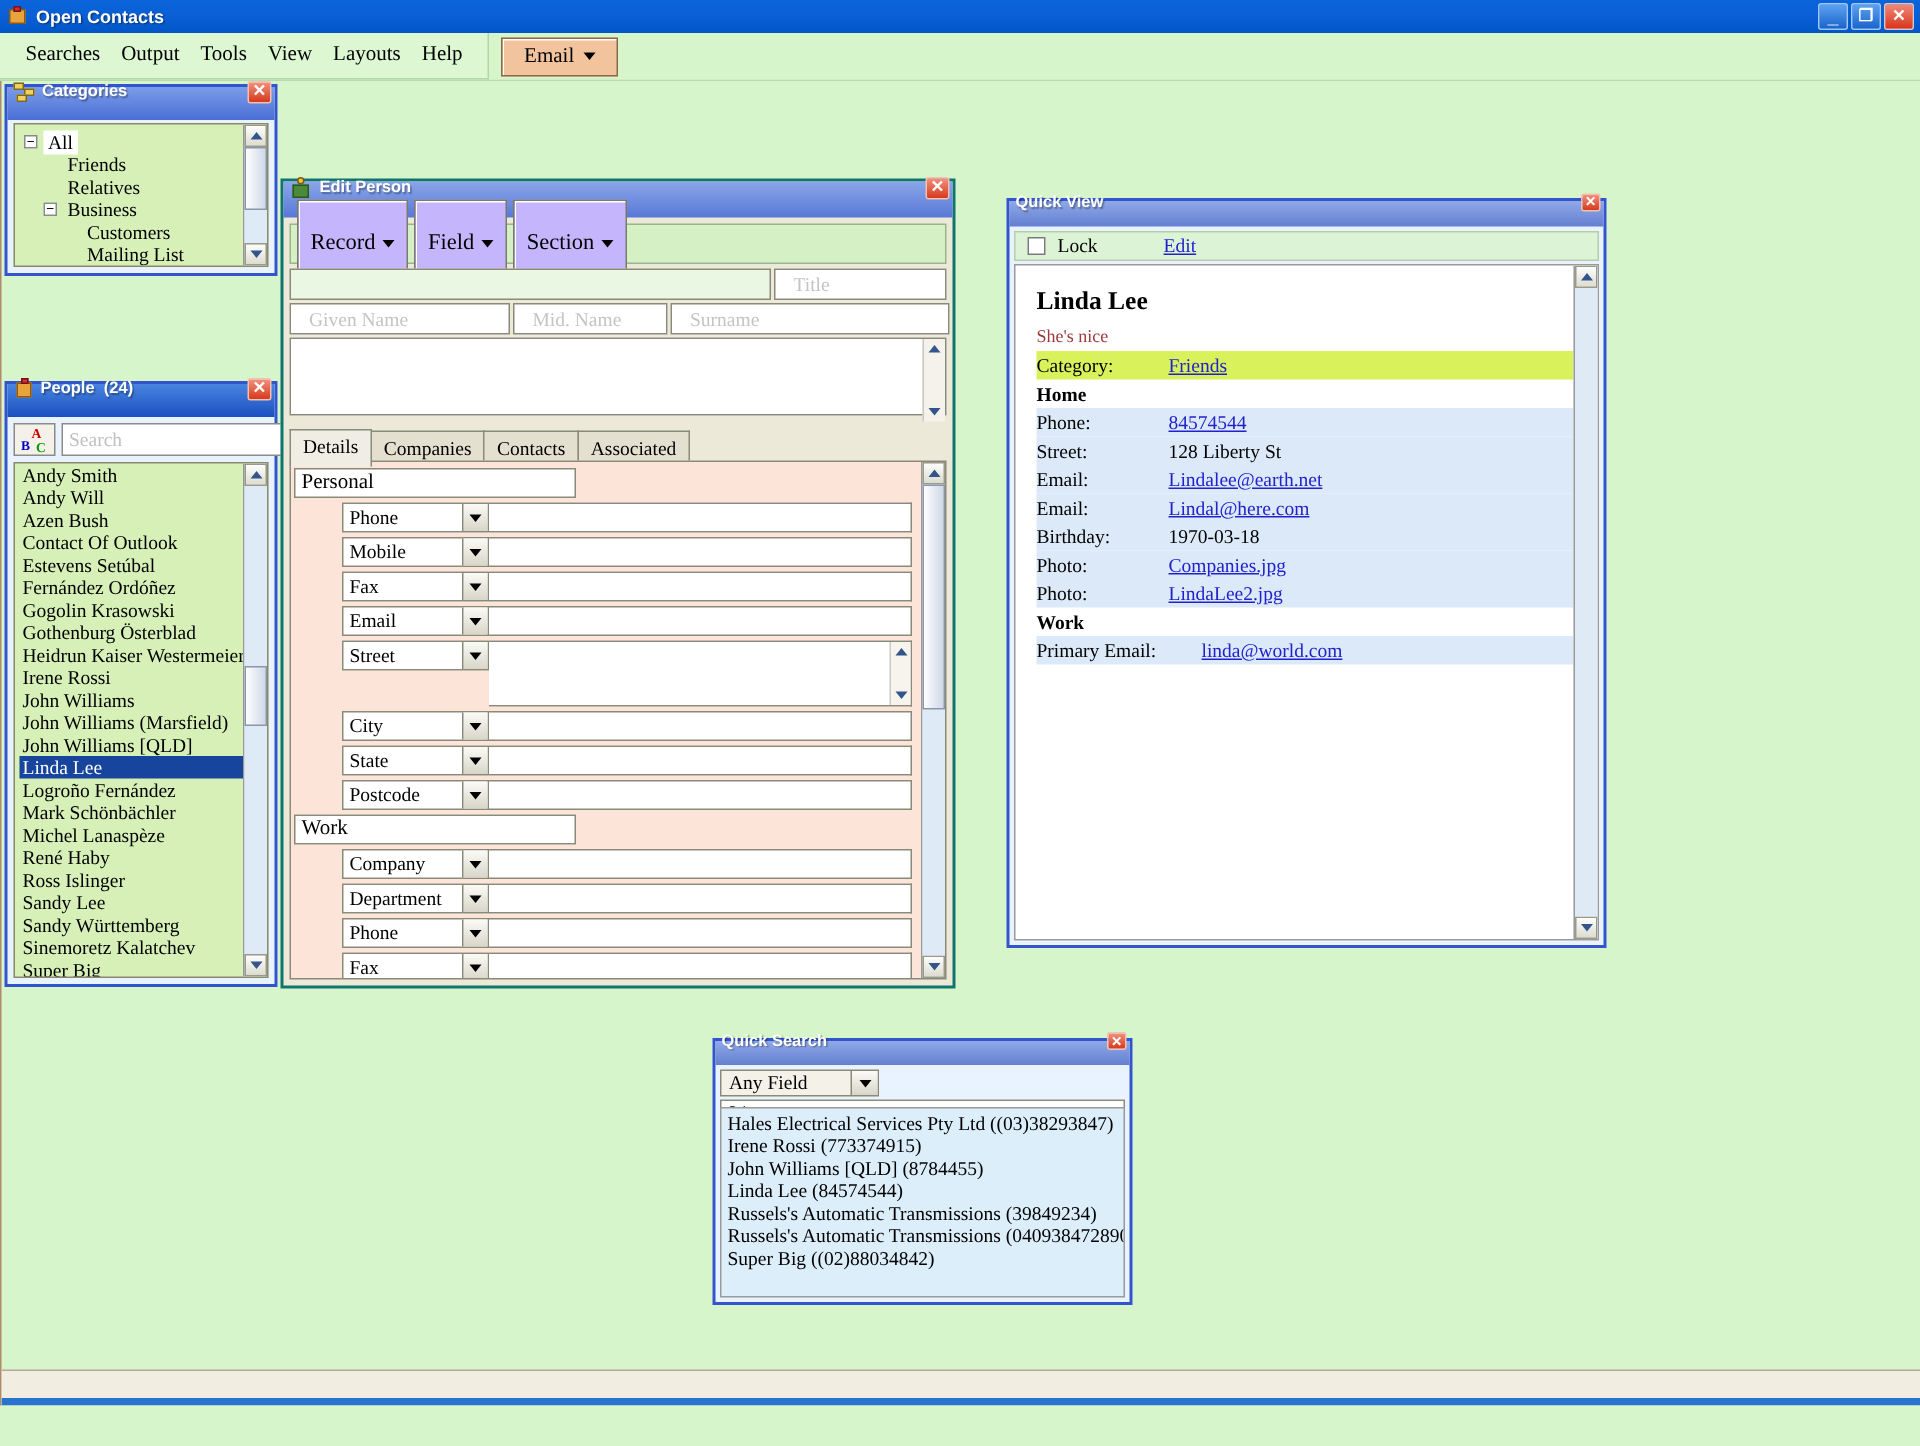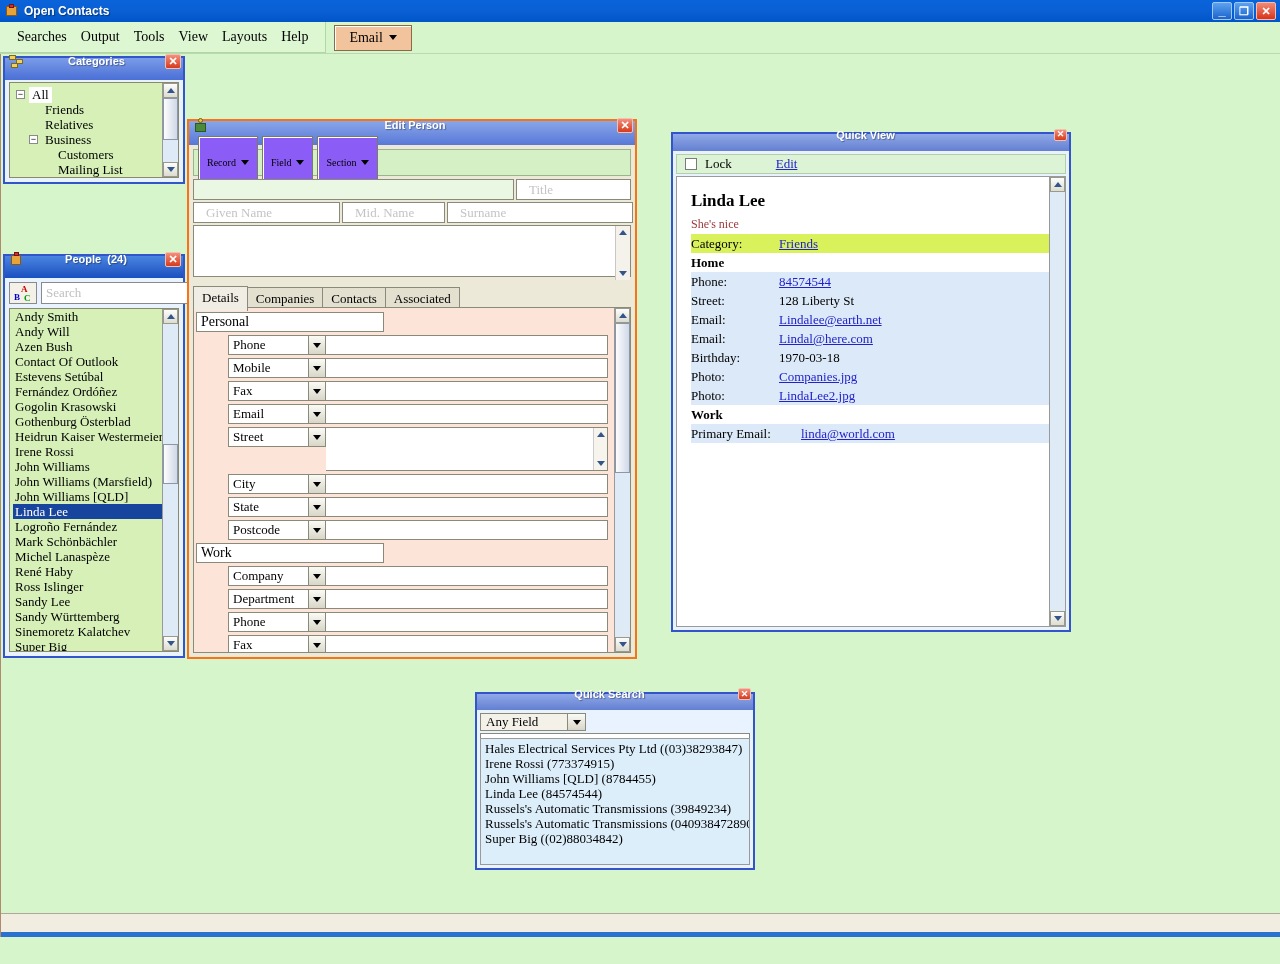--- a/index.html
+++ b/index.html
@@ -89,21 +89,21 @@
   }
 
   
   .cwin { position: absolute; background:#ece9d8; }
   .cwin-title {
     display:flex; align-items:center;
     height: 20px;
     padding: 0 2px 16px 4px;
     color: #fff;
     font-family: "Liberation Sans", sans-serif;
-    font-size: 11px; font-weight: bold; text-align: center;
+    font-size: 11px; font-weight: bold;
   }
   .cwin-title .lbl { flex:1 1 auto; text-shadow: 1px 1px 1px rgba(0,0,0,.35);}
   .xbtn {
     width:16px;height:15px;border:1px solid #f3c0b2;border-radius:2px;
     background: linear-gradient(180deg,#f2907c,#d63a1c);
     color:#fff; font-size:11px; font-weight:bold;
     display:flex;align-items:center;justify-content:center;
     font-family:"Liberation Sans",sans-serif; cursor:pointer; line-height:1;
   }
   .xbtn.small { width:13px;height:12px; font-size:9px;}
@@ -178,35 +178,35 @@
     position:absolute; left:4px; top:52px; right:4px; bottom:4px;
     border:1px solid #8a8a6a; background:#d6f0b8; display:flex;
   }
   .people-list { flex:1 1 auto; overflow:hidden; font-size:13px; padding-left:3px;}
   .pitem { height:15px; line-height:15px; white-space:nowrap; padding-left:2px; cursor:default;}
   .pitem.sel { background:#17449c; color:#fff; }
 
   
   #editperson {
     left: 186px; top: 65px; width: 450px; height: 540px;
-    border: 2px solid #f97316; background:#ece9d8;
+    border: 2px solid #0f766e; background:#ece9d8;
   }
   #editperson .cwin-title { background: linear-gradient(180deg,#8aa6e8,#5878d8); height:24px;}
   .ep-icon { width:15px;height:15px;margin-right:5px;position:relative;flex:0 0 auto;}
   .ep-icon .hd { position:absolute; left:5px; top:0; width:5px;height:5px;border-radius:50%;background:#f0c040;border:1px solid #7a5a10;}
   .ep-icon .bd { position:absolute; left:2px; top:5px; width:11px;height:9px;background:#4a8a3a;border:1px solid #2a5a1a;}
   .ep-toolbar {
     position:absolute; left:4px; top:28px; right:4px; height:27px;
     background:#d6f0c6; border:1px solid #9ab58e;
     display:flex; align-items:center; gap:4px; padding:0 4px;
   }
   .tbbtn {
-    background:#8b5cf6; border:1px solid #7a7a6a;
+    background:#c4b5fd; border:1px solid #7a7a6a;
     box-shadow: 1px 1px 0 #fff inset;
-    font-size:10px; padding:20px 8px; cursor:pointer;
+    font-size:15px; padding:20px 8px; cursor:pointer;
     display:flex;align-items:center;gap:5px;
   }
   .ep-namearea { position:absolute; left:4px; top:58px; right:4px; }
   .nrow { display:flex; gap:2px; margin-bottom:2px;}
   .fld {
     border:1px solid #8a8a7a; background:#fff; height:21px;
     font-size:13px; padding:1px 12px; color:#000;
     font-family:"Liberation Serif",serif;
   }
   .fld::placeholder { color:#c4c4c4; }

